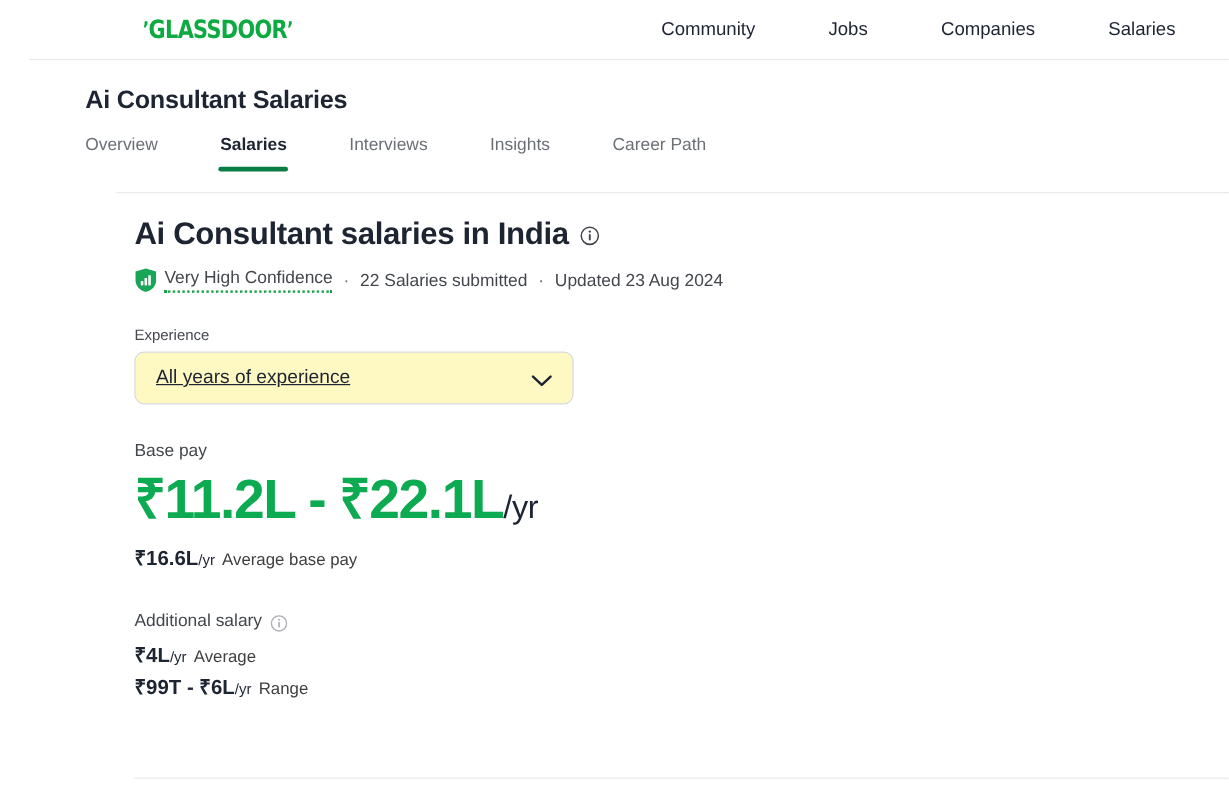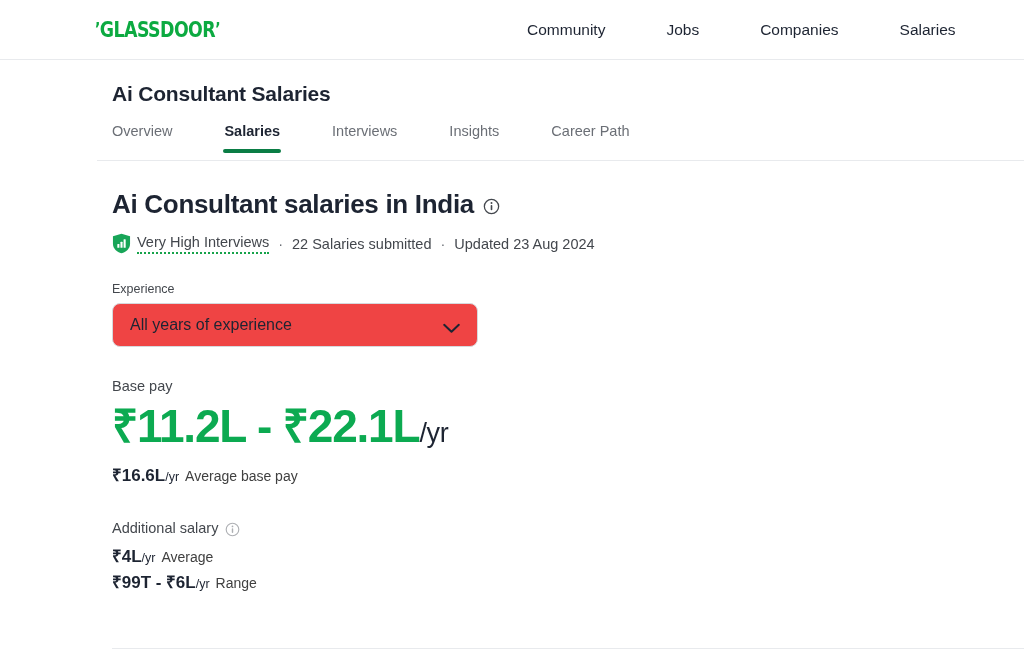--- a/index.html
+++ b/index.html
@@ -13,26 +13,27 @@
     width: 1024px;
     height: 656px;
     font-family: "Liberation Sans", sans-serif;
     color: #1d2432;
     overflow: hidden;
     position: relative;
   }
 
   
   .site-header {
-    height: 60px;
+    height: 50px;
     border-bottom: 1px solid #e8eaed;
     display: flex;
     align-items: center;
     background: #fff;
     position: relative;
+    margin-left: 24px;
   }
   .logo {
     position: absolute;
     left: 95px;
     top: 50%;
     transform: translateY(-50%);
     color: #0caa41;
     font-family: "DejaVu Sans", sans-serif;
     font-weight: 700;
     font-size: 21px;
@@ -57,21 +58,21 @@
   .main-nav a {
     font-size: 15.5px;
     color: #1d2432;
     text-decoration: none;
     white-space: nowrap;
     cursor: pointer;
   }
 
   
   .job-head {
-    padding: 22px 0 0 112px;
+    padding: 22px 0 0 71px;
   }
   .job-title {
     font-size: 21px;
     font-weight: 700;
     color: #1d2432;
     letter-spacing: -0.2px;
     margin: 0;
   }
   .tabbar {
     margin-top: 17px;
@@ -168,22 +169,23 @@
   .select-box {
     margin-top: 7px;
     width: 366px;
     height: 44px;
     border: 1px solid #d6d9dd;
     border-radius: 8px;
     display: flex;
     align-items: center;
     justify-content: space-between;
     padding: 0 16px 0 17px;
-    background: #ef4444;
-    cursor: pointer;
+    background: #fef9c3;
+    cursor: pointer;
+    text-decoration: underline;
   }
   .select-value {
     font-size: 16px;
     color: #1d2432;
   }
   .chev {
     width: 19px;
     height: 11px;
     flex: none;
   }
@@ -288,21 +290,21 @@
 
   <div class="meta-row">
     <span class="shield">
       <svg viewBox="0 0 20 22" width="19" height="21" aria-hidden="true">
         <path d="M10 0.7 L19 3.4 V11.2 C19 16.4 14.9 19.9 10 21.3 C5.1 19.9 1 16.4 1 11.2 V3.4 Z" fill="#18a558"></path>
         <rect x="5.6" y="11.6" width="2.2" height="4.0" rx="0.5" fill="#ffffff"></rect>
         <rect x="8.9" y="9.1" width="2.2" height="6.5" rx="0.5" fill="#ffffff"></rect>
         <rect x="12.2" y="6.6" width="2.2" height="9.0" rx="0.5" fill="#ffffff"></rect>
       </svg>
     </span>
-    <span class="confidence">Very High Interviews</span>
+    <span class="confidence">Very High Confidence</span>
     <span class="dot-sep">·</span>
     <span>22 Salaries submitted</span>
     <span class="dot-sep">·</span>
     <span>Updated 23 Aug 2024</span>
   </div>
 
   <div class="field-label">Experience</div>
   <div class="select-box">
     <span class="select-value">All years of experience</span>
     <span class="chev">

